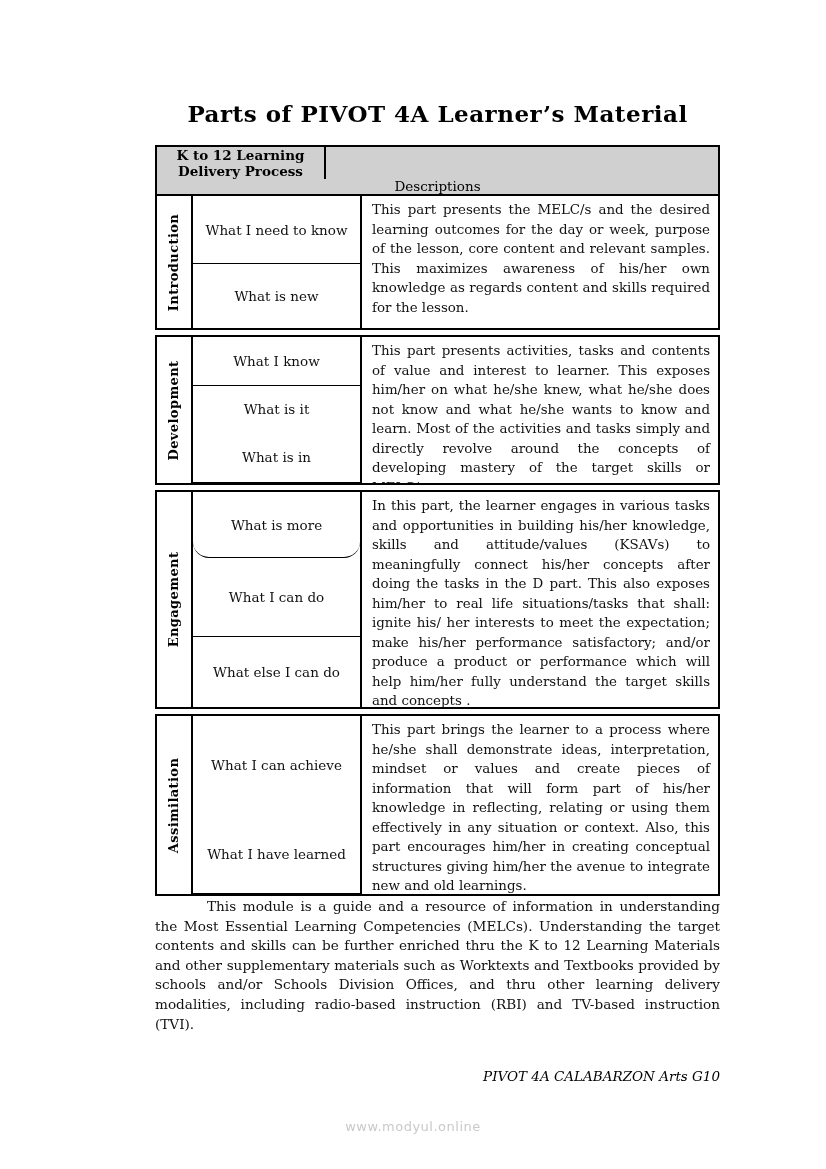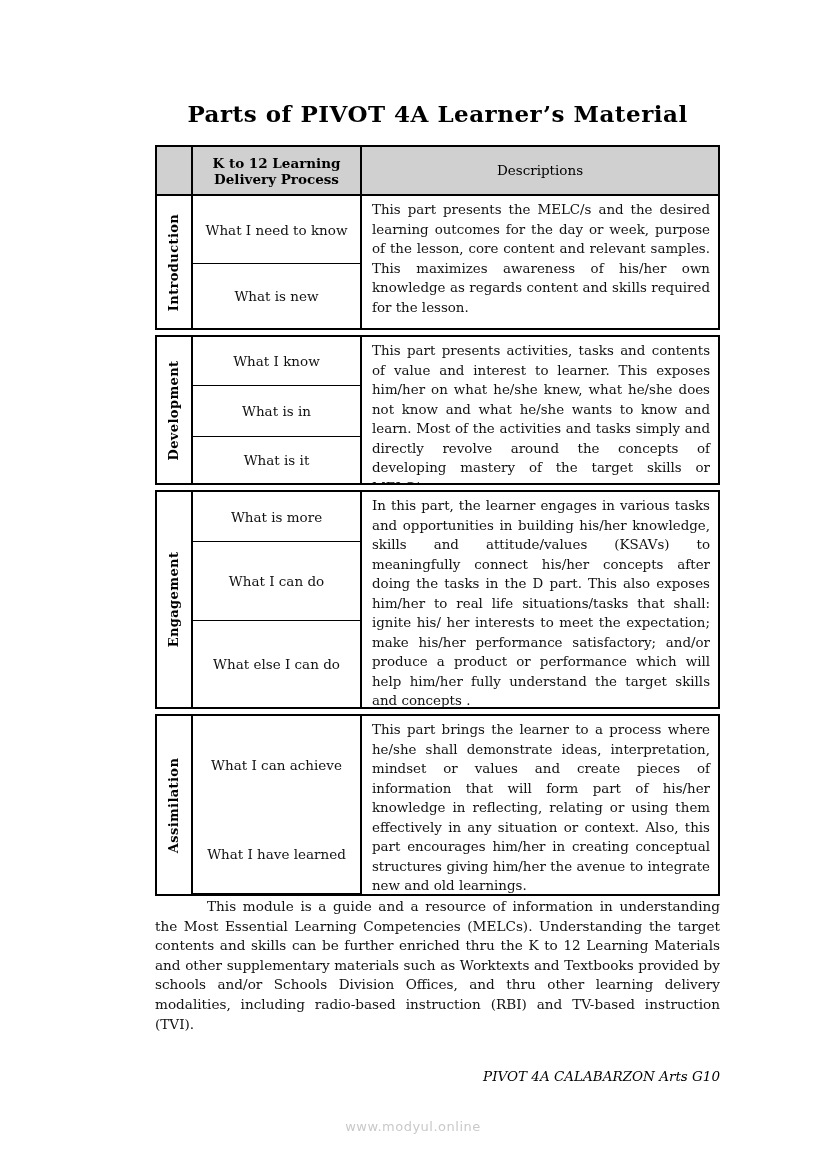--- a/index.html
+++ b/index.html
@@ -16,21 +16,21 @@
     position: absolute; top: 100px; left: 155px; width: 565px;
     margin: 0; text-align: center;
     font-size: 23px; font-weight: bold; letter-spacing: 0.5px;
     color: #000;
   }
   .doc-table {
     position: absolute; top: 145px; left: 155px; width: 565px;
     box-sizing: border-box;
   }
   .trow { display: flex; box-sizing: border-box; border: 2px solid #000; }
-  .thead { height: 50px; background: #d0d0d0; border-bottom-width: 1.5px; }
+  .thead { height: 50px; background: #d0d0d0; border-bottom-width: 1.5px; flex-direction: column; }
   .tsection { background: #fff; }
   .sec-intro { height: 135px; border-top-width: 1.5px; }
   .sec-dev   { height: 150px; margin-top: 5px; }
   .sec-eng   { height: 219px; margin-top: 5px; }
   .sec-assim { height: 182px; margin-top: 5px; }
   .cell-label {
     width: 36px; box-sizing: border-box; border-right: 2px solid #000;
     display: flex; align-items: center; justify-content: center;
     flex: none; overflow: hidden;
   }
@@ -48,21 +48,21 @@
     display:flex; flex-direction:row; flex-wrap: wrap; align-content:center;
   }
   .prow {
     box-sizing: border-box; display: flex; align-items: center; justify-content: center;
     text-align: center; font-size: 13.5px; flex: none; padding: 0 6px;
   }
   .prow.sep { border-bottom: 1.5px solid #000; }
   .prow.fill { flex: 1 1 auto; }
   .r-i0 { height: 68px; } 
   .r-d0 { height: 49px; } .r-d1 { height: 51px; }
-  .r-e0 { height: 50px; } .r-e1 { height: 79px; }
+  .r-e0 { height: 66px; border-radius: 16px; } .r-e1 { height: 79px; }
   .r-a0 { height: 80px; }
   .cell-desc {
     flex: 1 1 auto; box-sizing: border-box; overflow: hidden;
     font-size: 13.4px; line-height: 19.5px; text-align: justify;
     padding: 4px 8px 12px 10px; color:#111;
   }
   .head-desc {
     display: flex; align-items: center; justify-content: center;
     font-weight: normal; font-size: 13.5px; text-align: center; padding: 0; color:#000;
   }
@@ -106,22 +106,22 @@
       </div>
       <div class="cell-desc">This part presents the MELC/s and the desired learning outcomes for the day or week, purpose of the lesson, core content and relevant samples. This maximizes awareness of his/her own knowledge as regards content and skills required for the lesson.</div>
     </div>
 
     <div class="trow tsection sec-dev">
       <div class="cell-label">
         <span class="vtext">Development</span>
       </div>
       <div class="cell-process">
         <div class="prow sep r-d0">What I know</div>
+        <div class="prow fill">What is it</div>
         <div class="prow sep r-d1">What is in</div>
-        <div class="prow fill">What is it</div>
       </div>
       <div class="cell-desc">This part presents activities, tasks and contents of value and interest to learner. This exposes him/her on what he/she knew, what he/she does not know and what he/she wants to know and learn. Most of the activities and tasks simply and directly revolve around the concepts of developing mastery of the target skills or MELC/s.</div>
     </div>
 
     <div class="trow tsection sec-eng">
       <div class="cell-label">
         <span class="vtext">Engagement</span>
       </div>
       <div class="cell-process">
         <div class="prow sep r-e0">What is more</div>

